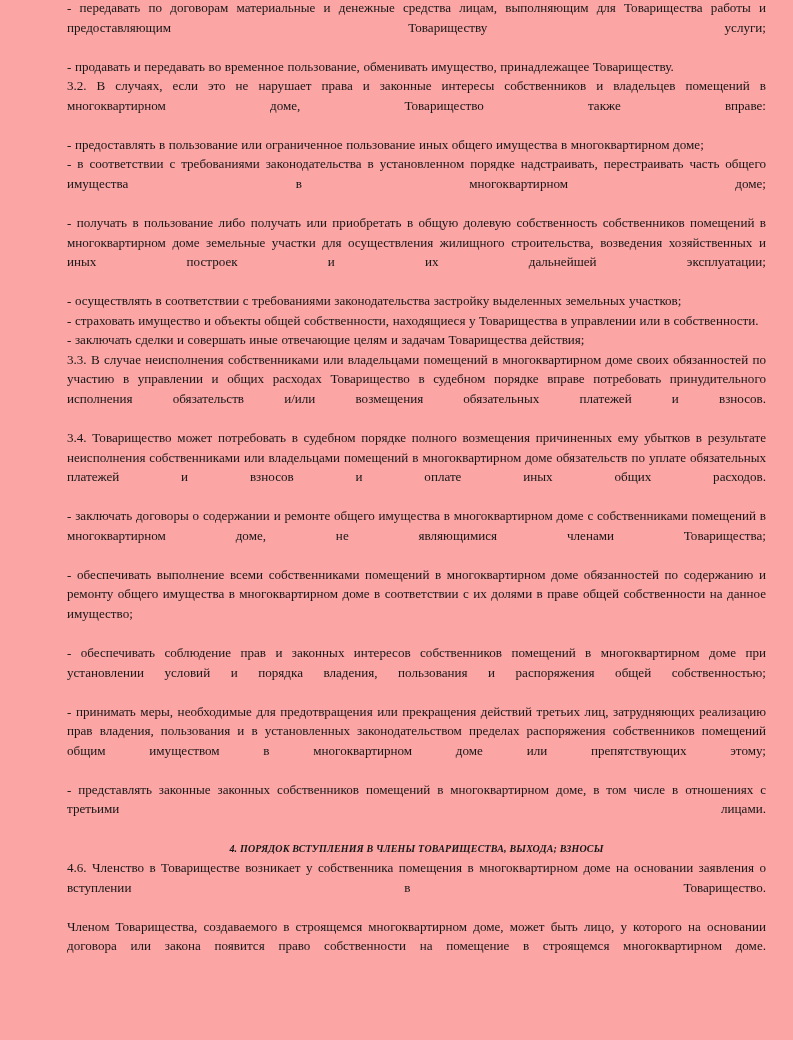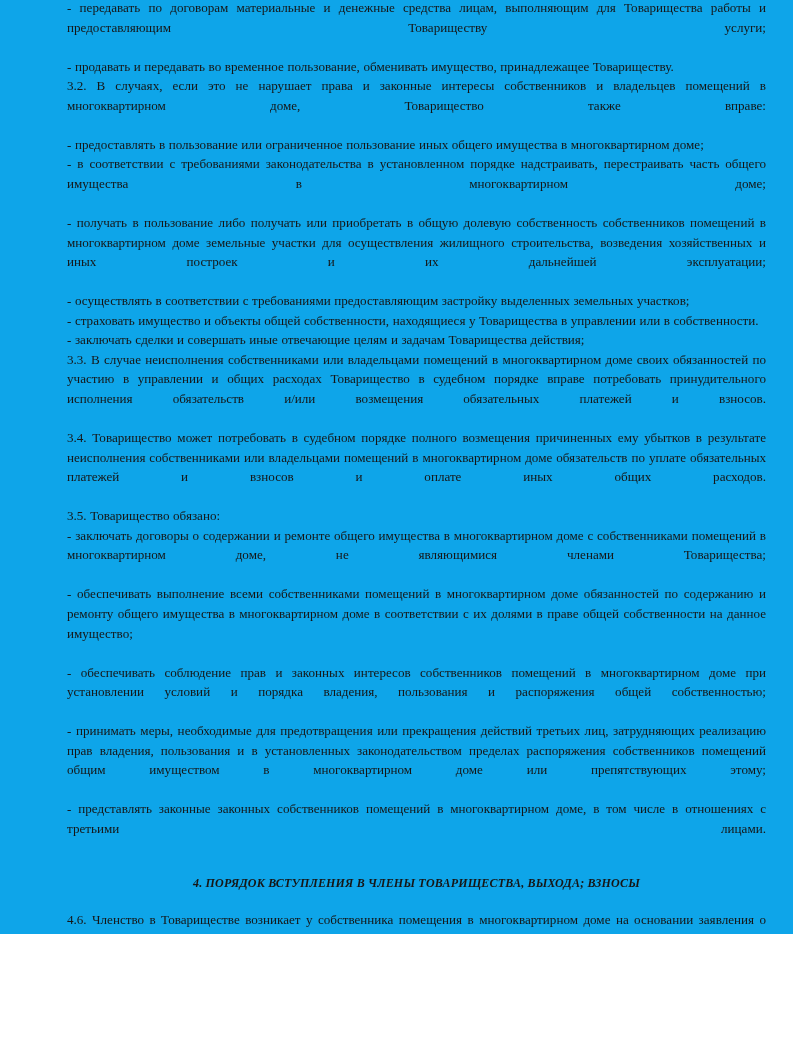--- a/index.html
+++ b/index.html
@@ -4,22 +4,22 @@
 <title>Устав товарищества — страница</title>
 <style>
   html, body {
     margin: 0;
     padding: 0;
     background: #ffffff;
   }
   .page {
     position: relative;
     width: 793px;
-    height: 934px;
-    background: #0ea5e9;
+    height: 1040px;
+    background: #fca5a5;
     overflow: hidden;
     box-sizing: border-box;
     padding: 0;
   }
   .doc-body {
     position: absolute;
     left: 67px;
     top: -2px;
     width: 699px;
     font-family: "Liberation Serif", "DejaVu Serif", serif;
@@ -32,26 +32,26 @@
   }
   .doc-body p {
     margin: 0;
     padding: 0;
     text-align: justify;
     text-justify: inter-word;
     hyphens: none;
     word-spacing: 0.02em;
   }
   .heading {
-    margin: 16px;
+    margin: 0;
     padding: 0;
     text-align: center;
     font-style: italic;
     font-family: "Liberation Serif", "DejaVu Serif", serif;
-    font-size: 12px;
+    font-size: 10px;
     line-height: 19.55px;
     letter-spacing: 0.18px;
     color: #161616;
   }
   
   .just { text-align: justify; }
   .just::after {
     content: "";
     display: inline-block;
     width: 100%;
@@ -63,26 +63,25 @@
 
 <div class="page">
   <div class="doc-body">
 
     <p class="just">- передавать по договорам материальные и денежные средства лицам, выполняющим для Товарищества работы и предоставляющим Товариществу услуги;</p>
     <p class="nojust">- продавать и передавать во временное пользование, обменивать имущество, принадлежащее Товариществу.</p>
     <p class="just">3.2. В случаях, если это не нарушает права и законные интересы собственников и владельцев помещений в многоквартирном доме, Товарищество также вправе:</p>
     <p class="nojust">- предоставлять в пользование или ограниченное пользование иных общего имущества в многоквартирном доме;</p>
     <p class="just">- в соответствии с требованиями законодательства в установленном порядке надстраивать, перестраивать часть общего имущества в многоквартирном доме;</p>
     <p class="just">- получать в пользование либо получать или приобретать в общую долевую собственность собственников помещений в многоквартирном доме земельные участки для осуществления жилищного строительства, возведения хозяйственных и иных построек и их дальнейшей эксплуатации;</p>
-    <p class="nojust">- осуществлять в соответствии с требованиями предоставляющим застройку выделенных земельных участков;</p>
+    <p class="nojust">- осуществлять в соответствии с требованиями законодательства застройку выделенных земельных участков;</p>
     <p class="nojust">- страховать имущество и объекты общей собственности, находящиеся у Товарищества в управлении или в собственности.</p>
     <p class="nojust">- заключать сделки и совершать иные отвечающие целям и задачам Товарищества действия;</p>
     <p class="just">3.3. В случае неисполнения собственниками или владельцами помещений в многоквартирном доме своих обязанностей по участию в управлении и общих расходах Товарищество в судебном порядке вправе потребовать принудительного исполнения обязательств и/или возмещения обязательных платежей и взносов.</p>
     <p class="just">3.4. Товарищество может потребовать в судебном порядке полного возмещения причиненных ему убытков в результате неисполнения собственниками или владельцами помещений в многоквартирном доме обязательств по уплате обязательных платежей и взносов и оплате иных общих расходов.</p>
-    <p class="nojust">3.5. Товарищество обязано:</p>
     <p class="just">- заключать договоры о содержании и ремонте общего имущества в многоквартирном доме с собственниками помещений в многоквартирном доме, не являющимися членами Товарищества;</p>
     <p class="just">- обеспечивать выполнение всеми собственниками помещений в многоквартирном доме обязанностей по содержанию и ремонту общего имущества в многоквартирном доме в соответствии с их долями в праве общей собственности на данное имущество;</p>
     <p class="just">- обеспечивать соблюдение прав и законных интересов собственников помещений в многоквартирном доме при установлении условий и порядка владения, пользования и распоряжения общей собственностью;</p>
     <p class="just">- принимать меры, необходимые для предотвращения или прекращения действий третьих лиц, затрудняющих реализацию прав владения, пользования и в установленных законодательством пределах распоряжения собственников помещений общим имуществом в многоквартирном доме или препятствующих этому;</p>
     <p class="just">- представлять законные законных собственников помещений в многоквартирном доме, в том числе в отношениях с третьими лицами.</p>
 
     <h2 class="heading">4. ПОРЯДОК ВСТУПЛЕНИЯ В ЧЛЕНЫ ТОВАРИЩЕСТВА, ВЫХОДА; ВЗНОСЫ</h2>
 
     <p class="just">4.6. Членство в Товариществе возникает у собственника помещения в многоквартирном доме на основании заявления о вступлении в Товарищество.</p>
     <p class="just">Членом Товарищества, создаваемого в строящемся многоквартирном доме, может быть лицо, у которого на основании договора или закона появится право собственности на помещение в строящемся многоквартирном доме.</p>

